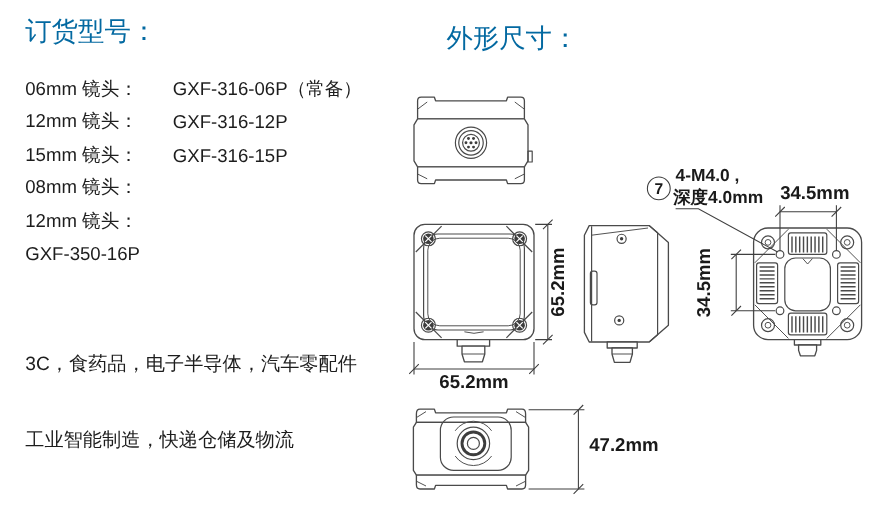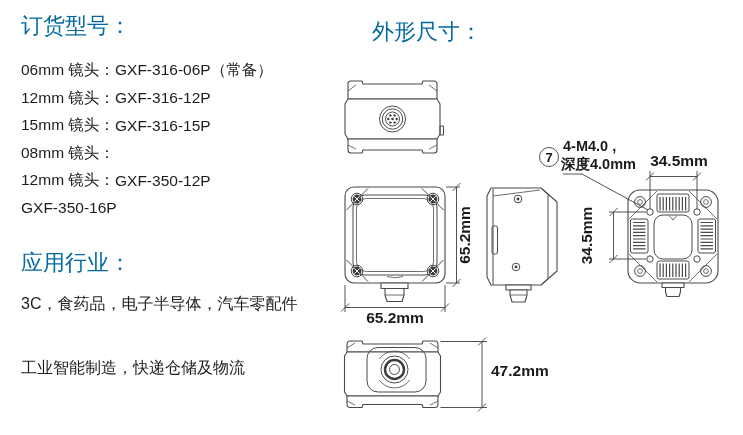--- a/index.html
+++ b/index.html
@@ -8,21 +8,21 @@
     font-family:"Liberation Sans",sans-serif;color:#1d1d1d;
   }
   .section-title{
     position:absolute;margin:0;font-size:22px;line-height:28px;font-weight:normal;color:#0369a1;
     font-family:"Liberation Sans",sans-serif;white-space:nowrap;
   }
   #ordering-title{left:21px;top:12px;}
   #applications-title{left:21px;top:249px;}
   #dimensions-title{left:356px;top:18px;margin-left:16px;}
   .ordering-list{position:absolute;left:21px;top:57px;margin:0;padding:0;list-style:none;}
-  .ordering-list li{height:27.5px;display:flex;align-items:center;font-size:15.5px;white-space:nowrap;}
+  .ordering-list li{height:27.5px;display:flex;align-items:flex-end;font-size:15.5px;white-space:nowrap;gap:29px;}
   .ordering-list .lens{display:inline-block;width:94px;}
   .app-line{position:absolute;left:21px;margin:0;font-size:16px;line-height:20px;white-space:nowrap;}
   #app-line-1{top:294px;}
   #app-line-2{top:335px;margin-top:23px;}
   .drawings{position:absolute;left:330px;top:55px;width:413px;height:380px;}
   
   .ol{fill:#ffffff;stroke:#4a4a4a;stroke-width:1.1;stroke-linejoin:round;}
   .ln{fill:none;stroke:#4a4a4a;stroke-width:1;stroke-linejoin:round;}
   .thin{stroke-width:0.8;}
   .fin{fill:none;stroke:#4a4a4a;stroke-width:1.2;}
@@ -50,28 +50,26 @@
     </li>
     <li>
       <span class="lens">15mm 镜头：</span>
       <span class="model">GXF-316-15P</span>
     </li>
     <li>
       <span class="lens">08mm 镜头：</span>
     </li>
     <li>
       <span class="lens">12mm 镜头：</span>
-      <span class="model">GXF-350-12P</span>
     </li>
     <li>
       <span class="model">GXF-350-16P</span>
     </li>
   </ul>
 
-  <h2 class="section-title" id="applications-title">应用行业：</h2>
   <p class="app-line" id="app-line-1">3C，食药品，电子半导体，汽车零配件</p>
   <p class="app-line" id="app-line-2">工业智能制造，快递仓储及物流</p>
 
   <h2 class="section-title" id="dimensions-title">外形尺寸：</h2>
 
   <svg class="drawings" viewBox="0 0 413 380">
 
     <g>
       <path class="ol" d="M18,44 L18,29 Q18,26 21,26 L32,26 L33,29 L92,29 L93,26 L104,26 Q107,26 107,29 L107,44 Z"></path>
       <path class="ol" d="M18,44 L107,44 L110,49 L110,79 L107,84 L18,84 L15,79 L15,49 Z"></path>

